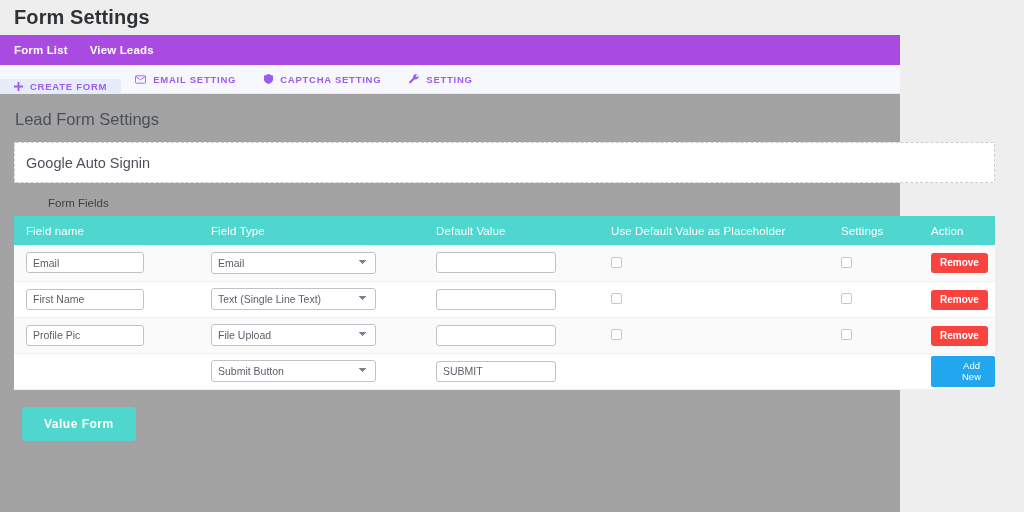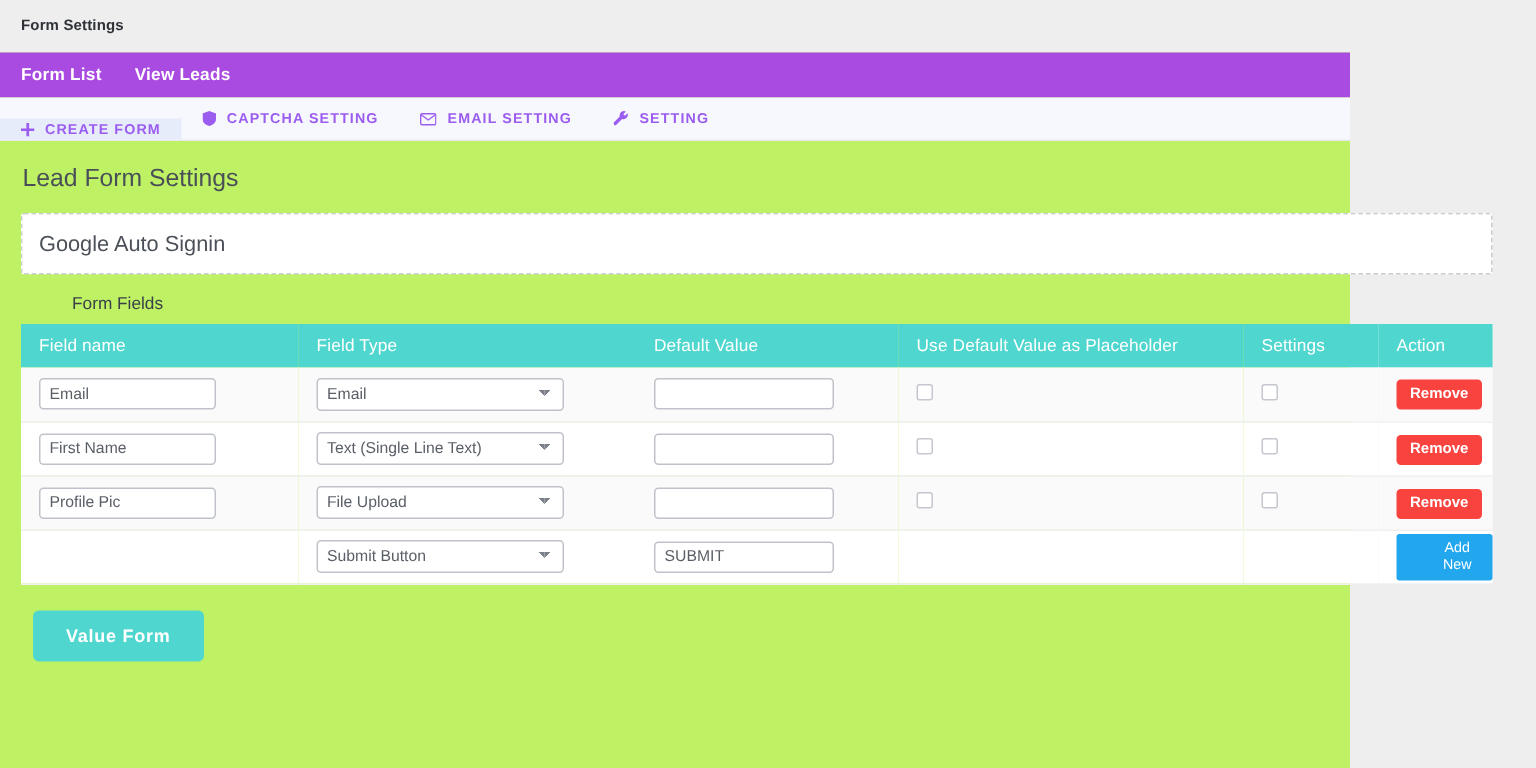--- a/index.html
+++ b/index.html
@@ -14,31 +14,31 @@
 
   
   .window-header {
     height: 35px;
     background: #eeeeee;
     display: flex;
     align-items: center;
     padding-left: 14px;
   }
   .window-title {
-    font-size: 10px;
+    font-size: 20px;
     font-weight: bold;
     color: #2f3338;
     letter-spacing: .1px;
   }
 
   
   .app-shell {
     width: 900px;
     height: 477px;
-    background: #bef264;
+    background: #a3a3a3;
     position: relative;
   }
 
   
   .navbar {
     height: 30px;
     background: #a94ae0;
     display: flex;
     align-items: center;
     padding-left: 14px;
@@ -256,35 +256,35 @@
       <span class="ic">
         <svg width="9" height="9" viewBox="0 0 10 10">
             <path d="M4 0h2v4h4v2H6v4H4V6H0V4h4z" fill="#9b5cf0"></path>
           </svg>
       </span>
       <span>CREATE FORM</span>
     </div>
 
     <div class="tab">
       <span class="ic">
-        <svg width="9" height="10" viewBox="0 0 10 11">
-            <path d="M5 0L10 1.8v4C10 8.4 7.8 10.3 5 11 2.2 10.3 0 8.4 0 5.8v-4z" fill="#9b5cf0"></path>
-          </svg>
-      </span>
-      <span>CAPTCHA SETTING</span>
-    </div>
-
-    <div class="tab">
-      <span class="ic">
         <svg width="11" height="9" viewBox="0 0 12 9">
             <rect x="0.5" y="0.5" width="11" height="8" rx="1" fill="none" stroke="#9b5cf0"></rect>
             <path d="M0.8 1.2L6 5 11.2 1.2" fill="none" stroke="#9b5cf0" stroke-width="1"></path>
           </svg>
       </span>
       <span>EMAIL SETTING</span>
+    </div>
+
+    <div class="tab">
+      <span class="ic">
+        <svg width="9" height="10" viewBox="0 0 10 11">
+            <path d="M5 0L10 1.8v4C10 8.4 7.8 10.3 5 11 2.2 10.3 0 8.4 0 5.8v-4z" fill="#9b5cf0"></path>
+          </svg>
+      </span>
+      <span>CAPTCHA SETTING</span>
     </div>
 
     <div class="tab">
       <span class="ic">
         <svg width="10" height="10" viewBox="0 0 11 11">
             <path d="M10.3 1.6L8.4 3.5 7.2 2.3 9.1 0.4A3.2 3.2 0 004.6 4.1L0.4 8.3a1.2 1.2 0 101.7 1.7l4.2-4.2a3.2 3.2 0 004 -4.2z" fill="#9b5cf0"></path>
           </svg>
       </span>
       <span>SETTING</span>
     </div>

